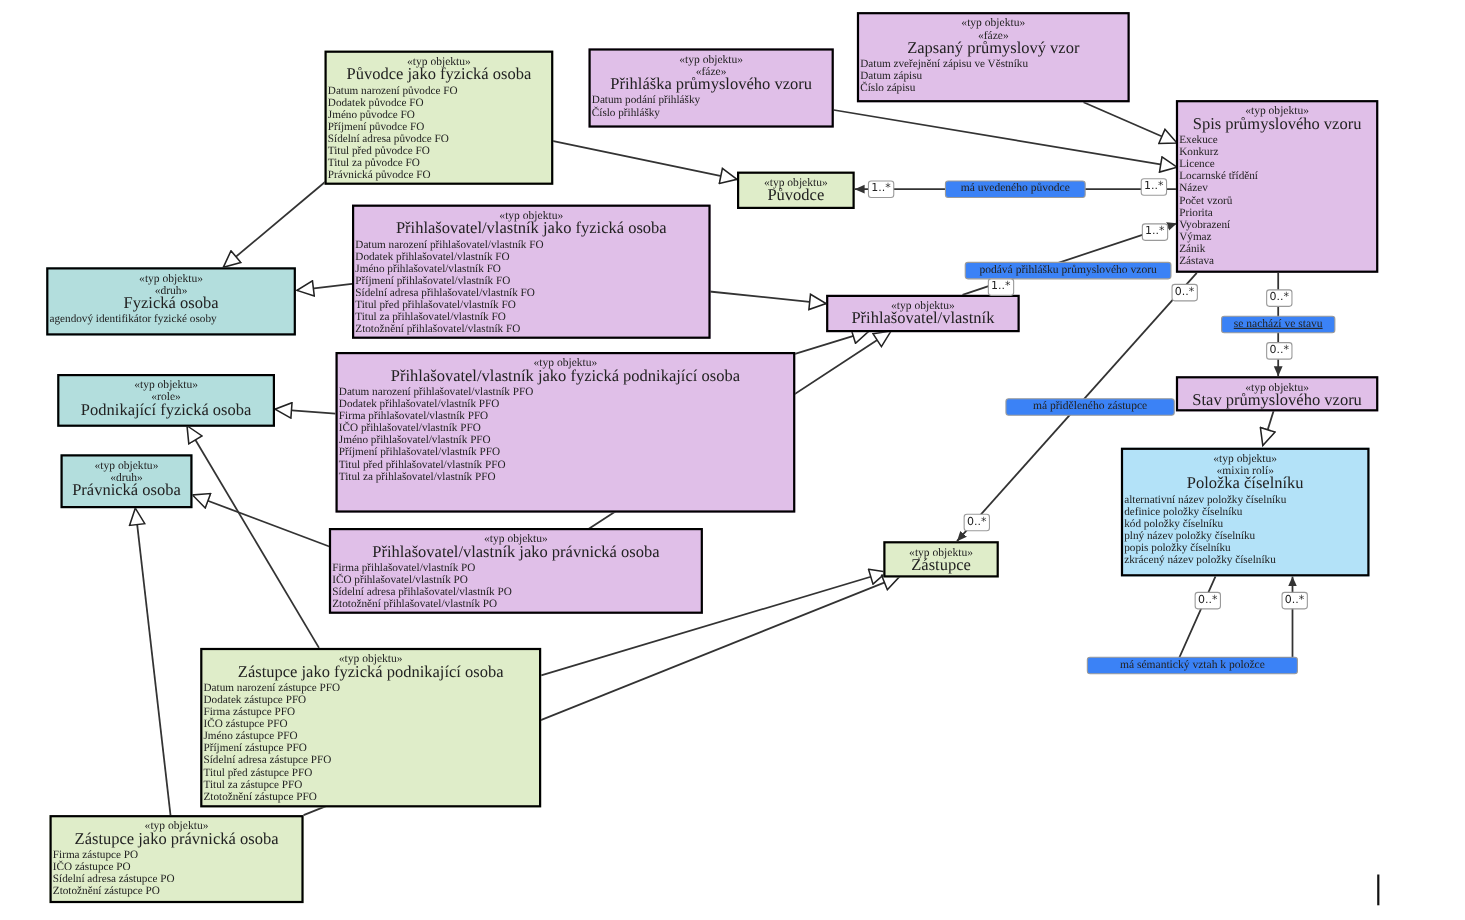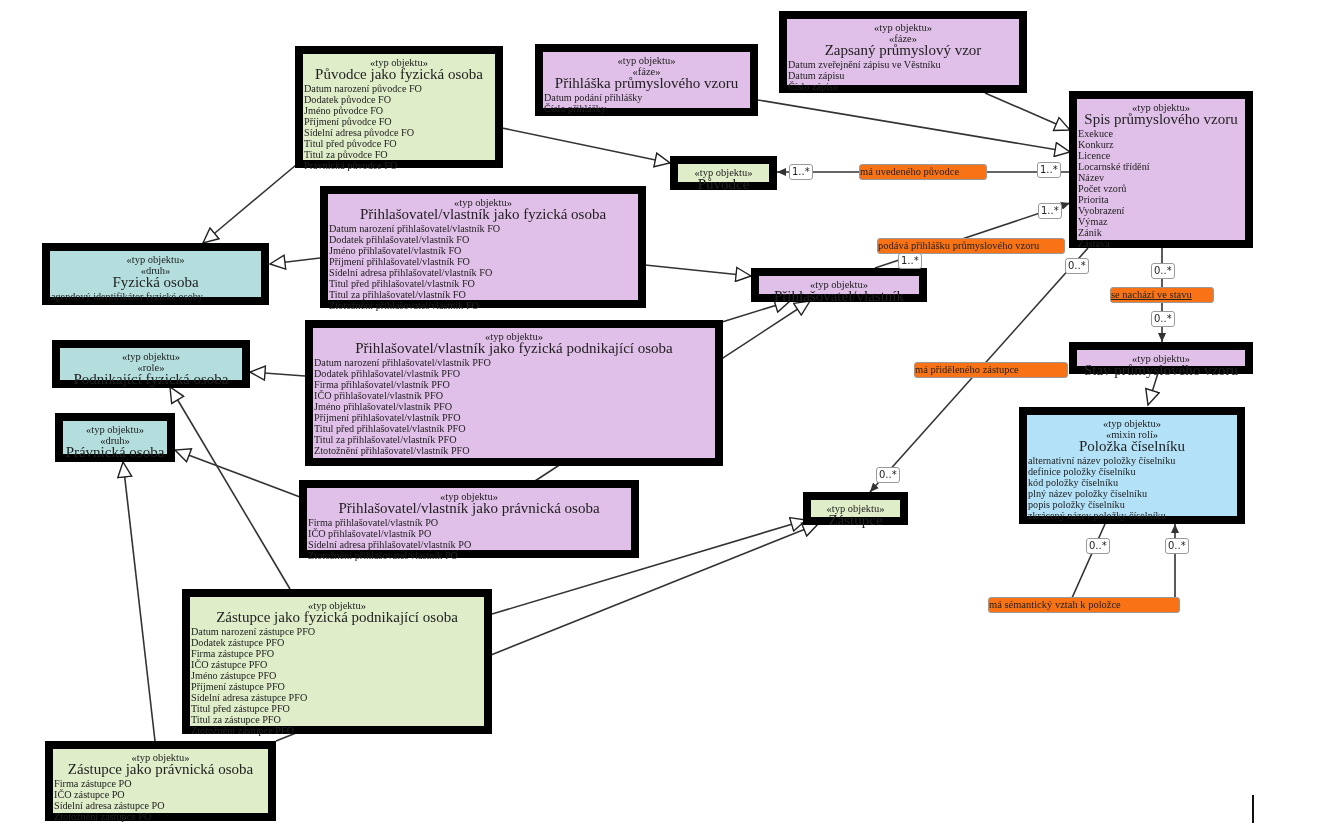--- a/index.html
+++ b/index.html
@@ -1,29 +1,29 @@
 <!DOCTYPE html>
 <html><head>
 <meta charset="utf-8">
 <style>
   html, body { margin:0; padding:0; background:#ffffff; }
   body { width:1332px; height:836px; position:relative; overflow:hidden; font-family:"Liberation Serif", "DejaVu Serif", serif; color:#222; }
   #canvas { position:absolute; left:0; top:0; width:1332px; height:836px; }
   svg.edges { position:absolute; left:0; top:0; width:1332px; height:836px; pointer-events:none; }
-  .node { position:absolute; box-sizing:border-box; border:8px solid #000000; font-size:10.5px; line-height:11.2px; cursor:pointer; }
+  .node { position:absolute; box-sizing:border-box; border:2px solid #000000; font-size:10.5px; line-height:11.2px; cursor:pointer; }
   .node .hdr { text-align:center; padding-top:3px; }
   .node .hdr .st { display:block; font-size:10.5px; }
   .node .hdr .nm { display:block; font-size:15px; line-height:13px; }
   .node .attrs { padding-left:1px; padding-top:2px; white-space:nowrap; }
   .node .attrs div { font-size:10.2px; line-height:11px; }
   .green { background:#dfedc9; }
   .purple { background:#e0bfe8; }
   .teal { background:#b3dedd; }
   .blue { background:#b3e2f8; }
-  .lbl { position:absolute; background:#f97316; border:1px solid #9a9a9a; border-radius:3px; font-size:10.5px; line-height:14px; white-space:nowrap; box-sizing:border-box; cursor:pointer; }
+  .lbl { position:absolute; background:#3b82f6; border:1px solid #9a9a9a; border-radius:3px; font-size:10.5px; line-height:14px; text-align:center; white-space:nowrap; box-sizing:border-box; cursor:pointer; }
   .mult { position:absolute; background:#fff; border:1px solid #9a9a9a; border-radius:3px; font-size:10px; line-height:14px; padding:0 2px; white-space:nowrap; box-sizing:border-box; font-family:"DejaVu Sans", sans-serif; }
   .cursor-bar { position:absolute; left:1252px; top:795px; width:2px; height:28px; background:#111; }
 </style>
 </head>
 <body>
 
 <div id="canvas">
 
   <svg class="edges" xmlns="http://www.w3.org/2000/svg">
     <defs>
@@ -168,21 +168,20 @@
       </div>
       <div class="attrs">
         <div>Datum narození přihlašovatel/vlastník PFO</div>
         <div>Dodatek přihlašovatel/vlastník PFO</div>
         <div>Firma přihlašovatel/vlastník PFO</div>
         <div>IČO přihlašovatel/vlastník PFO</div>
         <div>Jméno přihlašovatel/vlastník PFO</div>
         <div>Příjmení přihlašovatel/vlastník PFO</div>
         <div>Titul před přihlašovatel/vlastník PFO</div>
         <div>Titul za přihlašovatel/vlastník PFO</div>
-        <div>Ztotožnění přihlašovatel/vlastník PFO</div>
       </div>
     </div>
   <div class="node teal" style="left:55px;top:413px;width:120px;height:49px;">
       <div class="hdr">
         <span class="st">«typ objektu»</span>
         <span class="st">«druh»</span>
         <span class="nm">Právnická osoba</span>
       </div>
     </div>
   <div class="node purple" style="left:299px;top:480px;width:340px;height:78px;">

